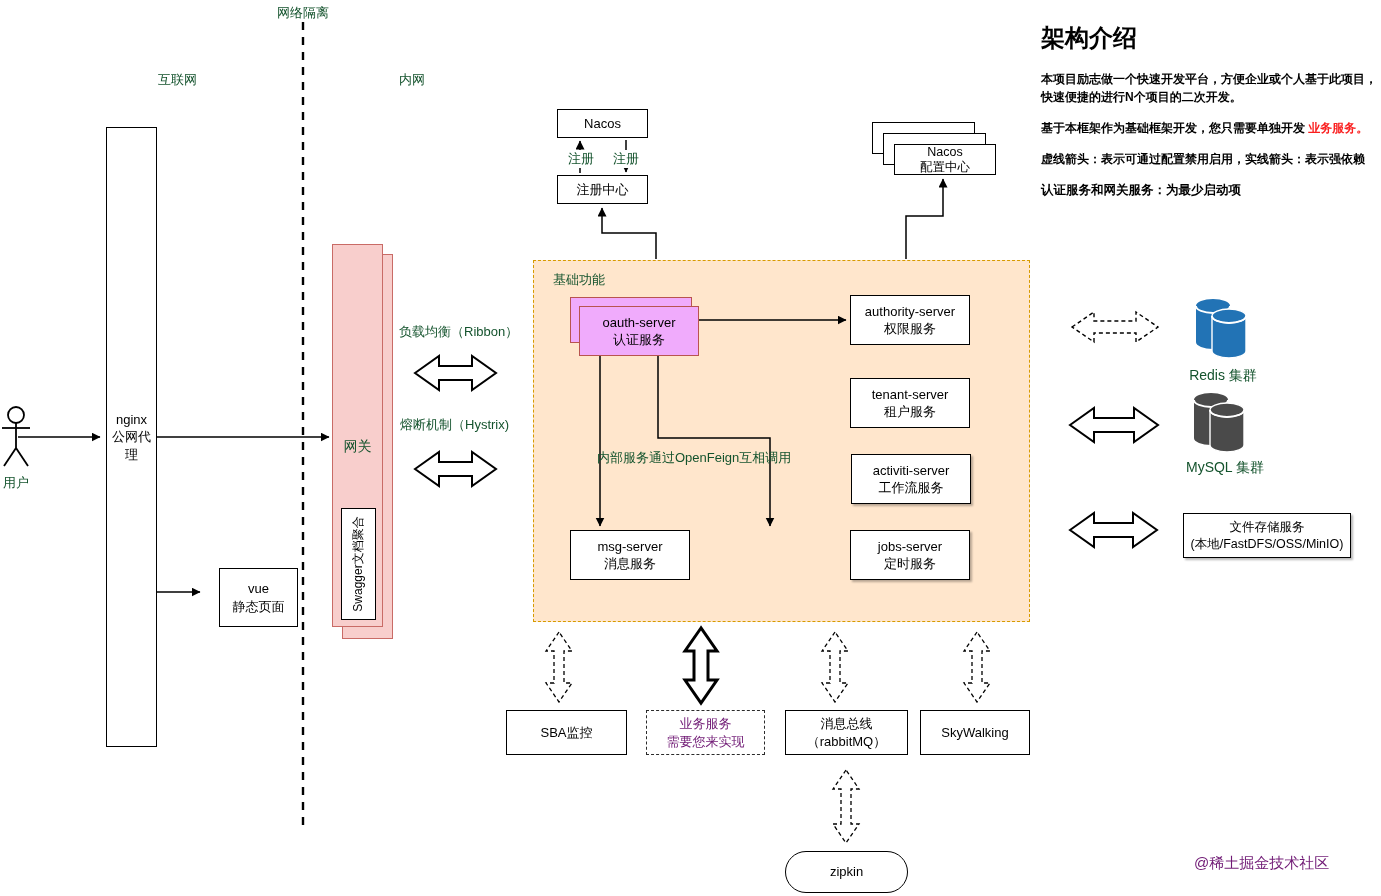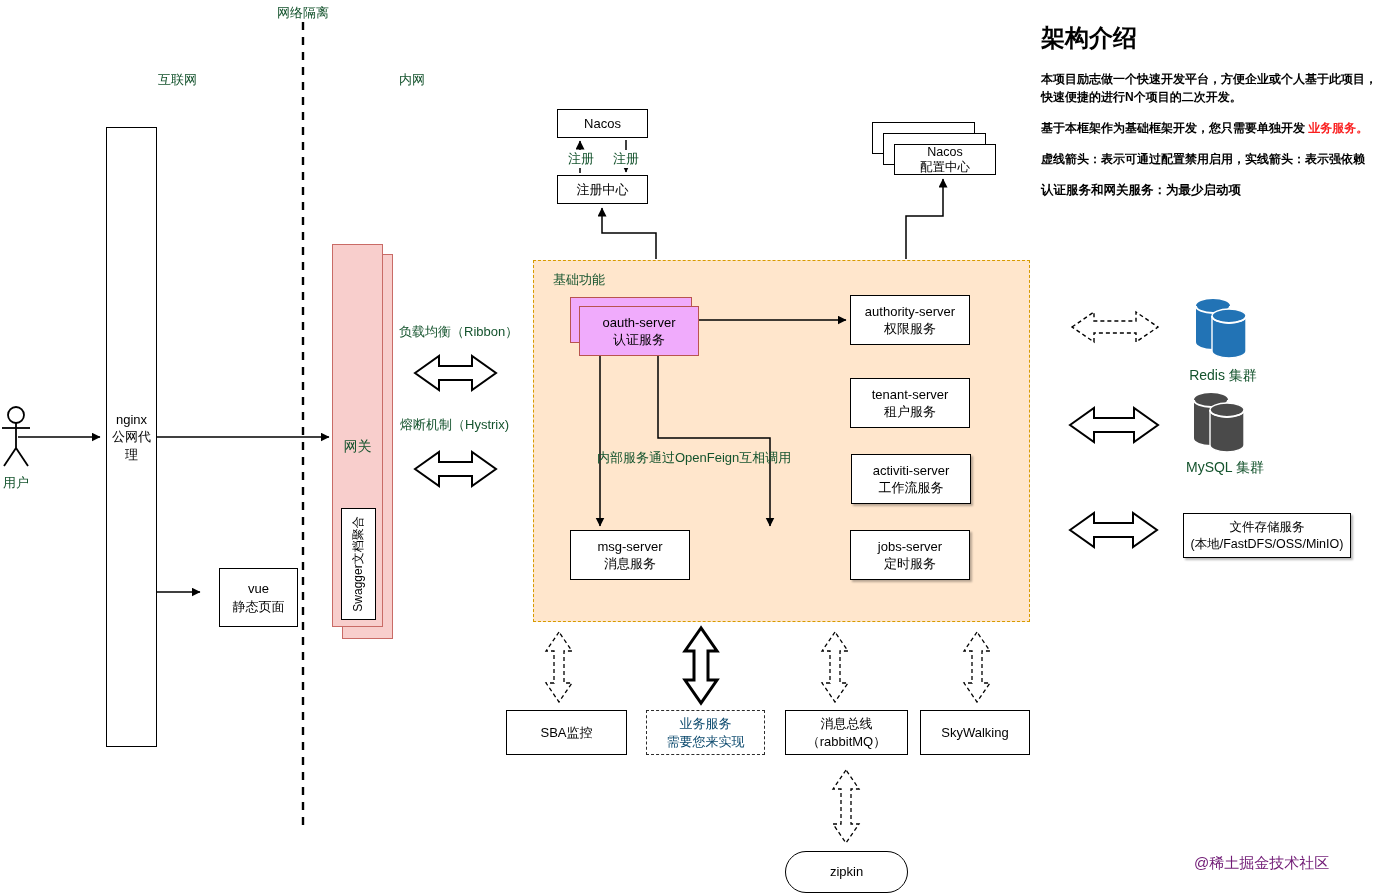--- a/index.html
+++ b/index.html
@@ -6,21 +6,21 @@
   body{font-family:"Liberation Sans","DejaVu Sans",sans-serif;background:#fff;}
   #stage{position:relative;width:1381px;height:896px;background:#ffffff;overflow:hidden;}
   #wires{position:absolute;left:0;top:0;z-index:2;pointer-events:none;}
   .box{position:absolute;box-sizing:border-box;background:#fff;border:1.5px solid #000;
        display:flex;flex-direction:column;align-items:center;justify-content:center;
        text-align:center;font-size:13px;line-height:1.32;color:#000;z-index:3;}
   .box span{display:block;}
   .pink{background:#f0abfc;border-color:#b85450;}
   .gwpink{background:#f8cecc;border-color:#c96b66;}
   .shadow{box-shadow:2px 2px 2px rgba(0,0,0,0.28);}
-  .dashedred{border:1.5px dashed #2b2b2b;color:#0c4a6e;}
+  .dashedred{border:1.5px dashed #2b2b2b;color:#701a75;}
   .orange-area{position:absolute;left:533px;top:260px;width:497px;height:362px;
        background:#ffe6cc;border:1.6px dashed #d79b00;box-sizing:border-box;z-index:1;}
   .lbl{position:absolute;font-size:13px;color:#14532d;white-space:nowrap;z-index:4;}
   .lbl.center{text-align:center;}
   .whitebg{background:#fff;padding:0 2px;}
   .rot{position:absolute;left:50%;top:50%;transform:translate(-50%,-50%) rotate(-90deg);
        white-space:nowrap;font-size:12px;}
   #intro{position:absolute;left:1041px;top:22px;width:340px;z-index:4;color:#000;}
   #intro h1{font-size:24px;margin:0 0 16px 0;font-weight:bold;}
   #intro p{font-size:12px;font-weight:600;line-height:1.5;margin:0 0 13px 0;}

